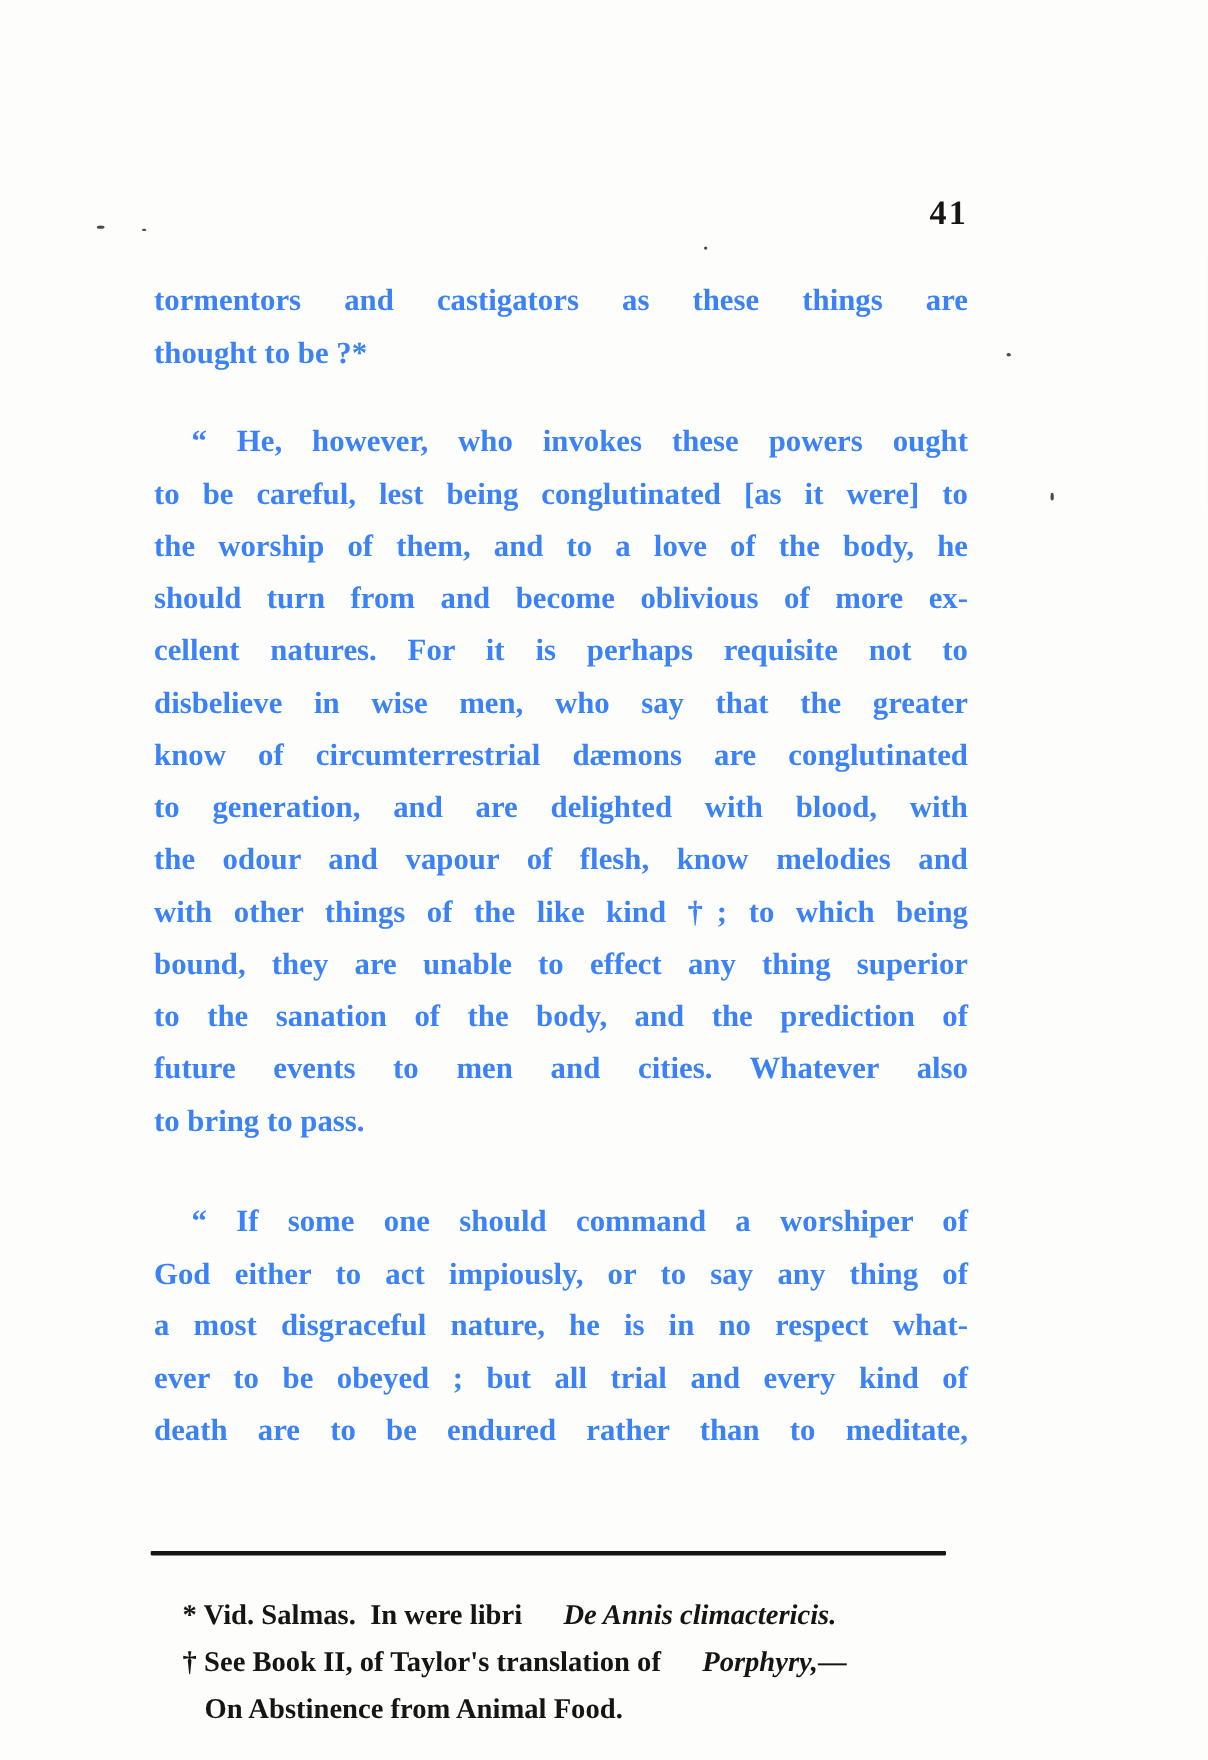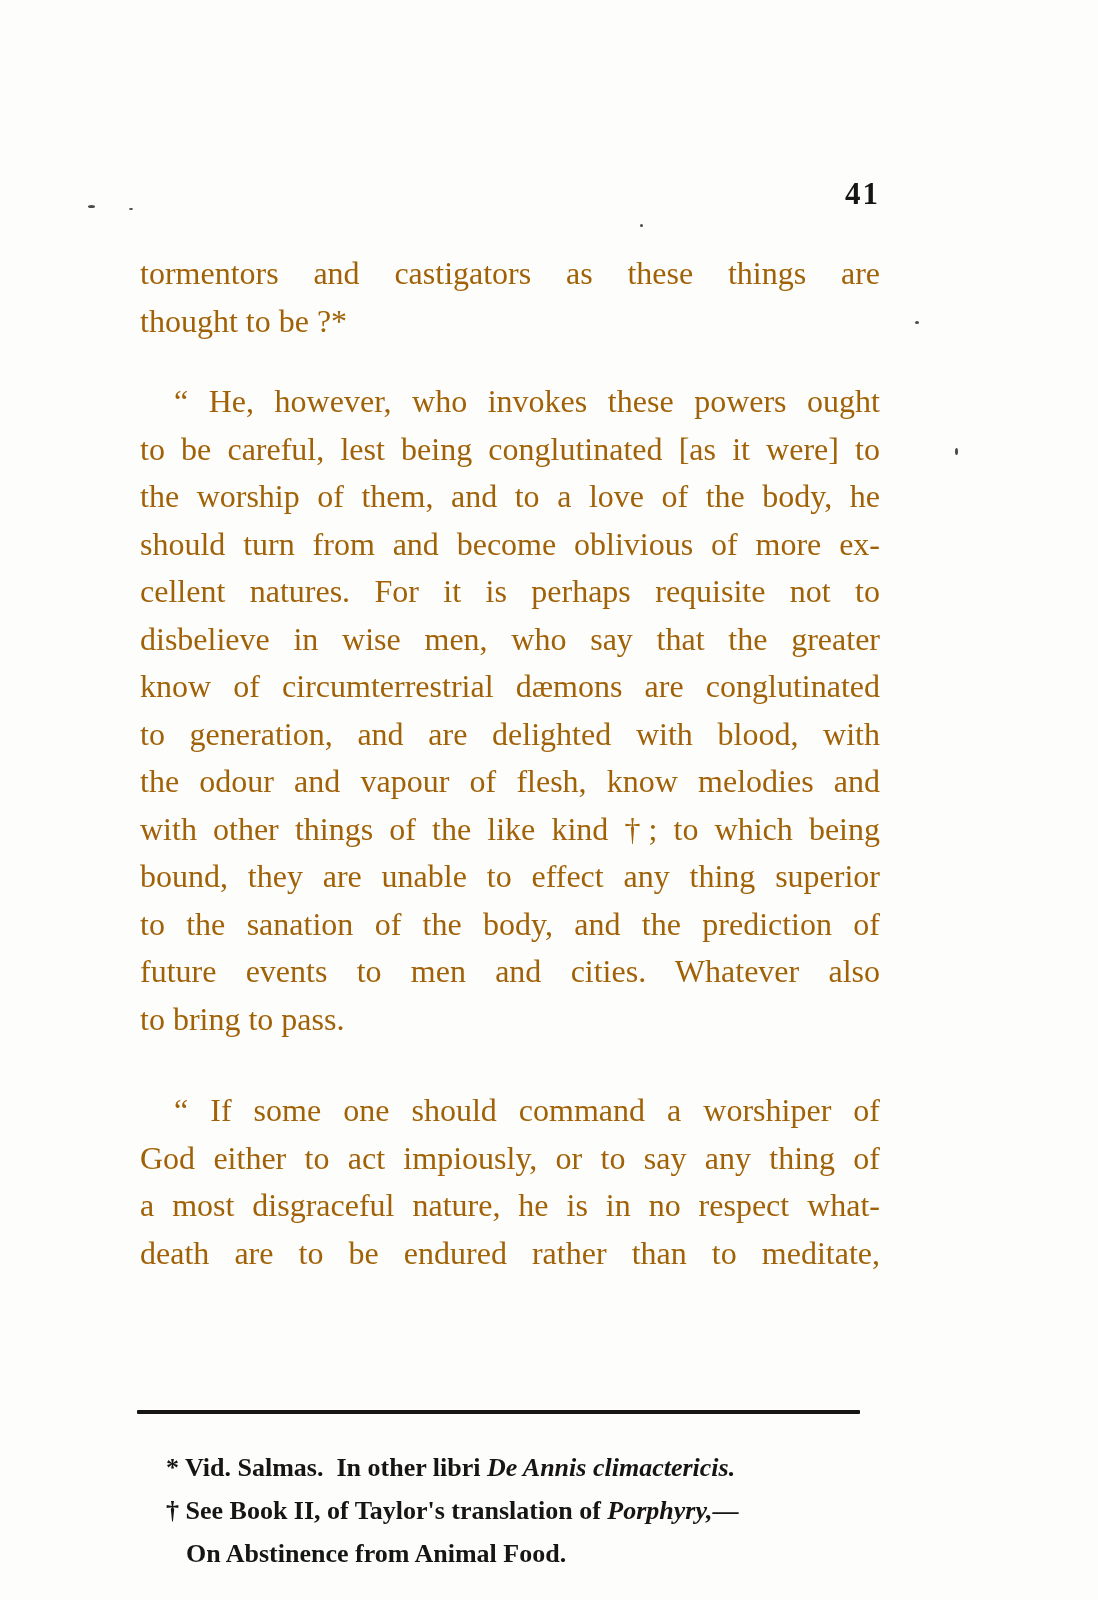--- a/index.html
+++ b/index.html
@@ -21,24 +21,24 @@
     width:740px;
     text-align:right;
     font-size:31px;
     font-weight:700;
     letter-spacing:2px;
   }
   .text-block{
     position:absolute;
     left:140px; top:250px;
     width:740px;
-    font-size:32px;
-    font-weight:400;
+    font-size:28px;
+    font-weight:700;
     line-height:47.5px;
-    color:#a16207;
+    color:#3b82f6;
   }
   .paragraph{margin:0;}
   .para-2{margin-top:33px;}
   .para-3{margin-top:44px;}
   .tline{
     text-align:justify;
     text-align-last:justify;
     text-justify:inter-word;
     height:47.5px;
     overflow:visible;
@@ -66,21 +66,21 @@
     line-height:43px;
   }
   .fn-line{
     white-space:pre-wrap;
     text-indent:28px;
   }
   .fn-line.flush{
     text-indent:0;
     margin-left:48px;
   }
-  .it{font-style:italic;}
+  .it{font-style:italic;margin-left:31px;}
   .speck{
     position:absolute;
     background:#4a4a4a;
     border-radius:50%;
   }
   .speck.s1{left:88px;  top:205px; width:7px; height:3px;}
   .speck.s2{left:129px; top:208px; width:4px; height:2px;}
   .speck.s3{left:640px; top:224px; width:3px; height:3px;}
   .speck.s4{left:915px; top:321px; width:4px; height:3px;}
   .speck.s5{left:955px; top:448px; width:3px; height:7px;}
@@ -113,29 +113,30 @@
       <div class="tline">bound, they are unable to effect any thing superior</div>
       <div class="tline">to the sanation of the body, and the prediction of</div>
       <div class="tline">future events to men and cities.  Whatever also</div>
       <div class="tline short">to bring to pass.</div>
     </div>
 
     <div class="paragraph para-3">
       <div class="tline indent">“ If some one should command a worshiper of</div>
       <div class="tline">God either to act impiously, or to say any thing of</div>
       <div class="tline">a most disgraceful nature, he is in no respect what-</div>
+      <div class="tline">ever to be obeyed ; but all trial and every kind of</div>
       <div class="tline">death are to be endured rather than to meditate,</div>
     </div>
 
   </div>
 
   <div class="footnote-rule"></div>
 
   <div class="footnotes">
-    <div class="fn-line"><span>* Vid. Salmas.  In other libri </span><span class="it">De Annis climactericis.</span></div>
+    <div class="fn-line"><span>* Vid. Salmas.  In were libri </span><span class="it">De Annis climactericis.</span></div>
     <div class="fn-line"><span>† See Book II, of Taylor's translation of </span><span class="it">Porphyry,</span><span>—</span></div>
     <div class="fn-line flush">On Abstinence from Animal Food.</div>
   </div>
 
   <div class="speck s1"></div>
   <div class="speck s2"></div>
   <div class="speck s3"></div>
   <div class="speck s4"></div>
   <div class="speck s5"></div>
 

